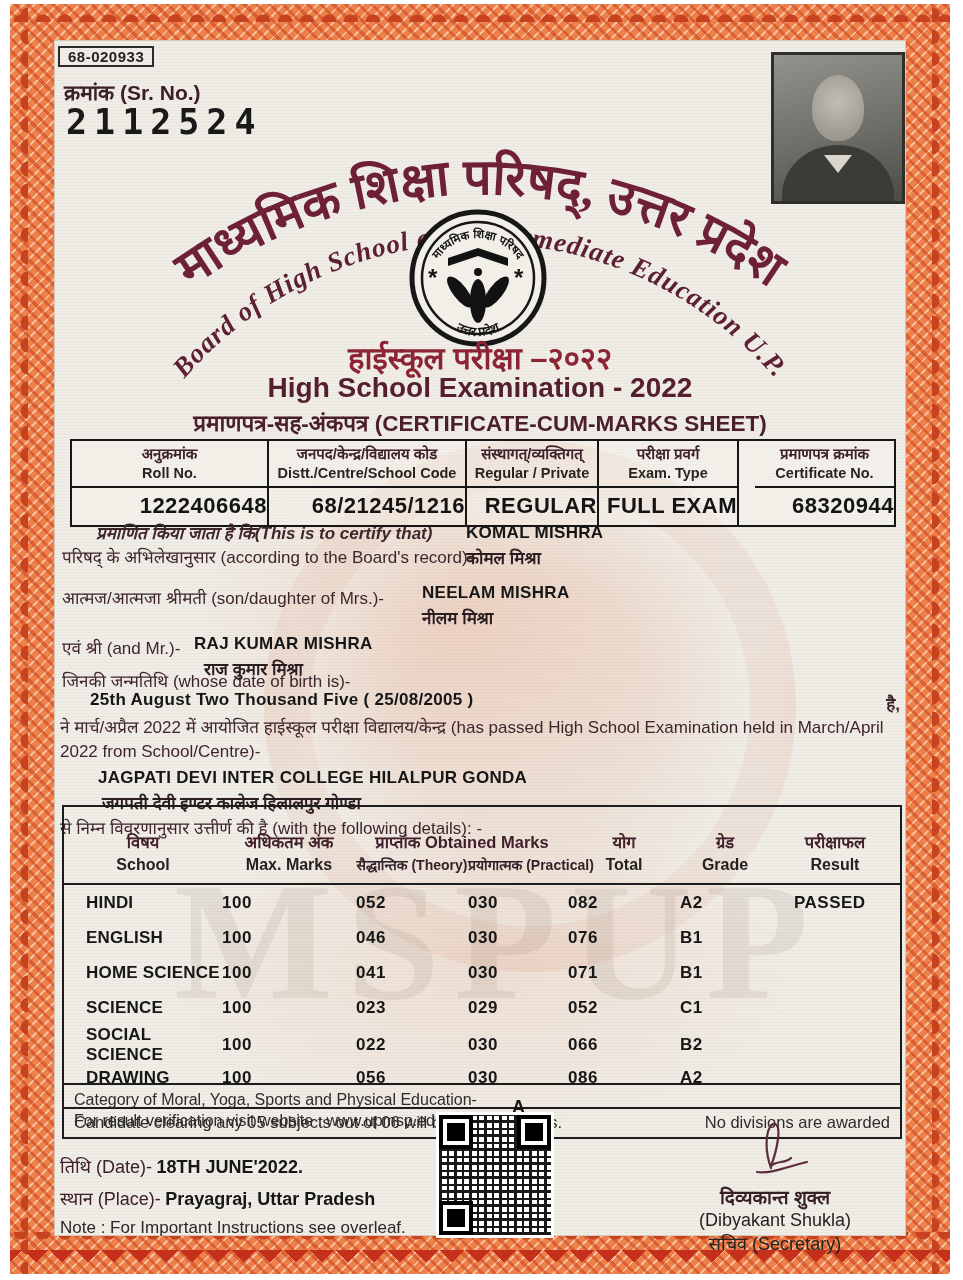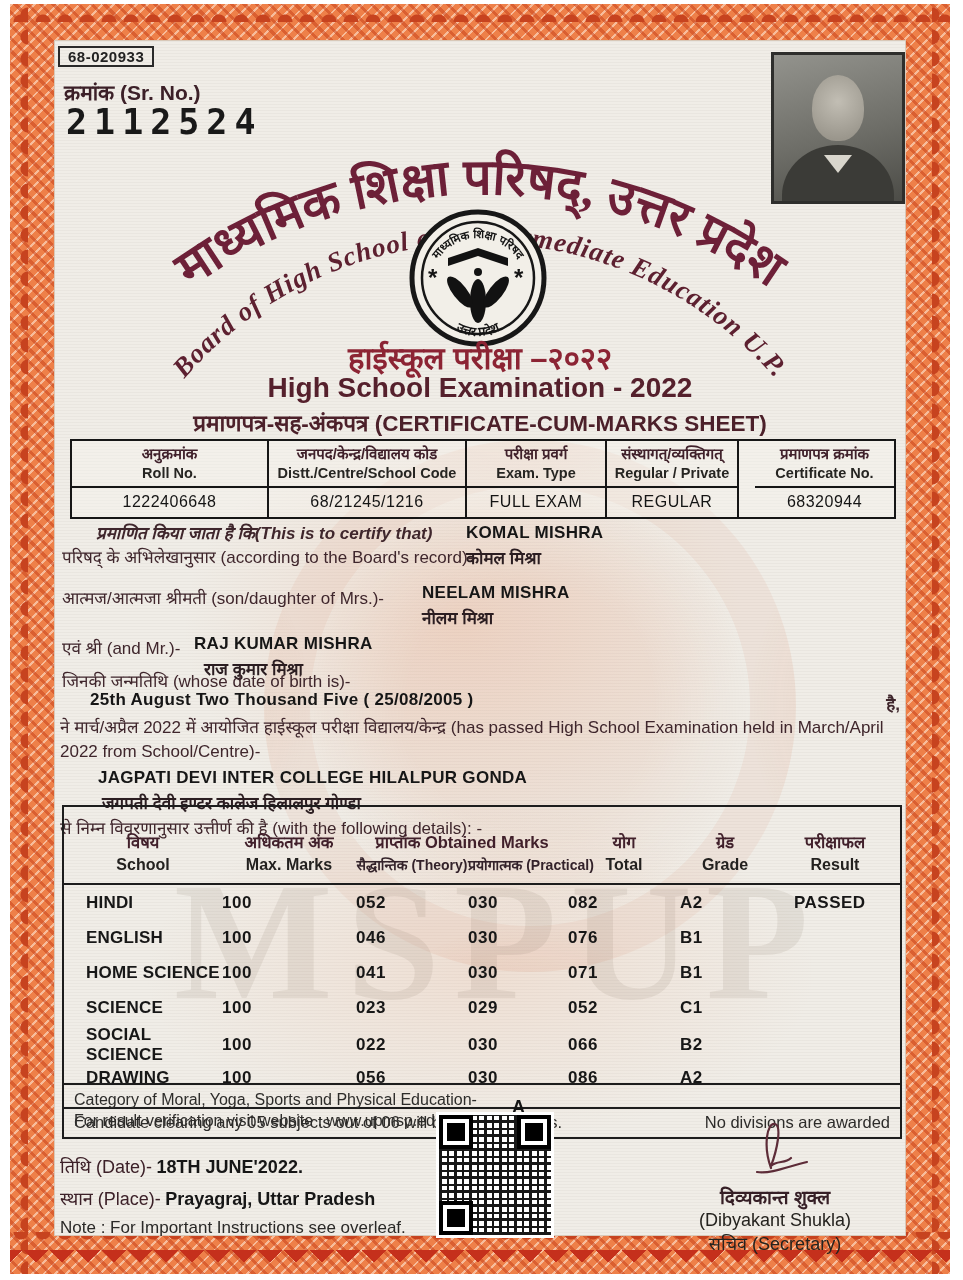--- a/index.html
+++ b/index.html
@@ -91,21 +91,21 @@
   .sheet-title{top:367px;font-size:22.5px;font-weight:bold;color:#4c202a;z-index:3;}
   
   .info-table{
     left:16px;top:399px;width:822px;border:2.5px solid #161616;display:flex;z-index:3;background:rgba(248,246,240,.35);
   }
   .info-col{border-right:2px solid #161616;display:flex;flex-direction:column;}
   .info-col:last-child{border-right:none;}
   .info-head{border-bottom:2px solid #161616;text-align:center;padding:3px 2px 4px;}
   .info-head .hi{font-size:15px;font-weight:bold;color:#40212b;line-height:20px;}
   .info-head .en{font-size:14.5px;font-weight:bold;color:#262522;line-height:18px;}
-  .info-val{text-align:center;font-size:16px;font-weight:normal;color:#141414;padding:5px 0 6px;letter-spacing:.5px;}
+  .info-val{text-align:right;font-size:22px;font-weight:bold;color:#141414;padding:5px 0 6px;letter-spacing:.5px;}
   .w1{width:195px;}.w2{width:196px;}.w3{width:130px;}.w4{width:138px;}.w5{flex:1;padding-left:16px;}
   
   .line{font-size:17px;color:#3f262c;z-index:3;white-space:nowrap;}
   .name-en{font-size:17px;font-weight:bold;color:#161616;letter-spacing:.3px;}
   .name-hi{font-size:17px;font-weight:bold;color:#2b1d21;}
   
   .marks-table{
     left:8px;top:765px;width:836px;border:2.5px solid #1d1d1d;z-index:3;
   }
   .mt-grid{display:grid;grid-template-columns:158px 134px 112px 100px 112px 90px 130px;}
@@ -226,33 +226,33 @@
         </div>
         <div class="info-val">1222406648</div>
       </div>
       <div class="info-col w2">
         <div class="info-head">
           <div class="hi">जनपद/केन्द्र/विद्यालय कोड</div>
           <div class="en">Distt./Centre/School Code</div>
         </div>
         <div class="info-val">68/21245/1216</div>
       </div>
+      <div class="info-col w3">
+        <div class="info-head">
+          <div class="hi">संस्थागत्/व्यक्तिगत्</div>
+          <div class="en">Regular / Private</div>
+        </div>
+        <div class="info-val">REGULAR</div>
+      </div>
       <div class="info-col w4">
         <div class="info-head">
           <div class="hi">परीक्षा प्रवर्ग</div>
           <div class="en">Exam. Type</div>
         </div>
         <div class="info-val">FULL EXAM</div>
-      </div>
-      <div class="info-col w3">
-        <div class="info-head">
-          <div class="hi">संस्थागत्/व्यक्तिगत्</div>
-          <div class="en">Regular / Private</div>
-        </div>
-        <div class="info-val">REGULAR</div>
       </div>
       <div class="info-col w5">
         <div class="info-head">
           <div class="hi">प्रमाणपत्र क्रमांक</div>
           <div class="en">Certificate No.</div>
         </div>
         <div class="info-val">68320944</div>
       </div>
     </div>
 

